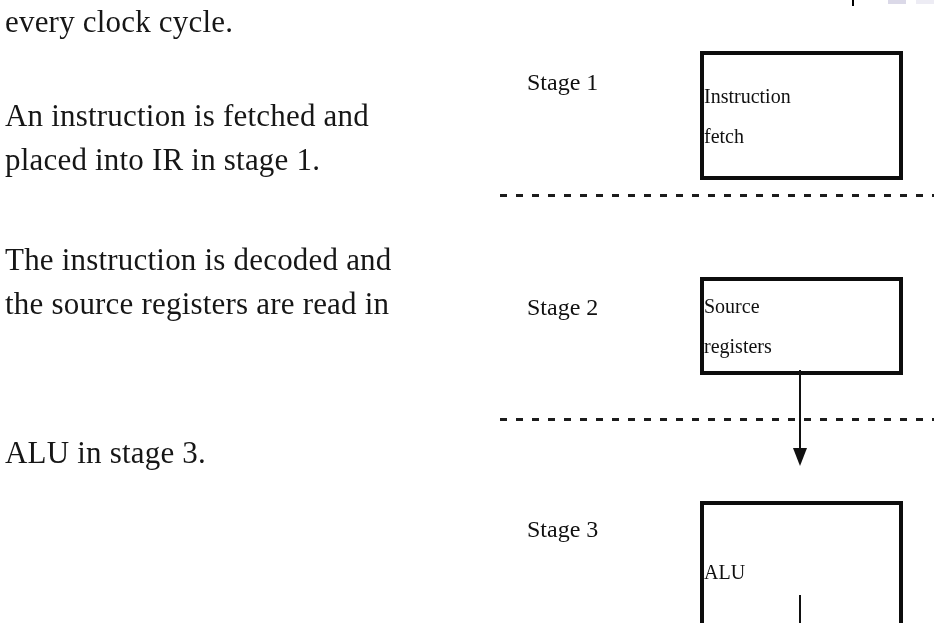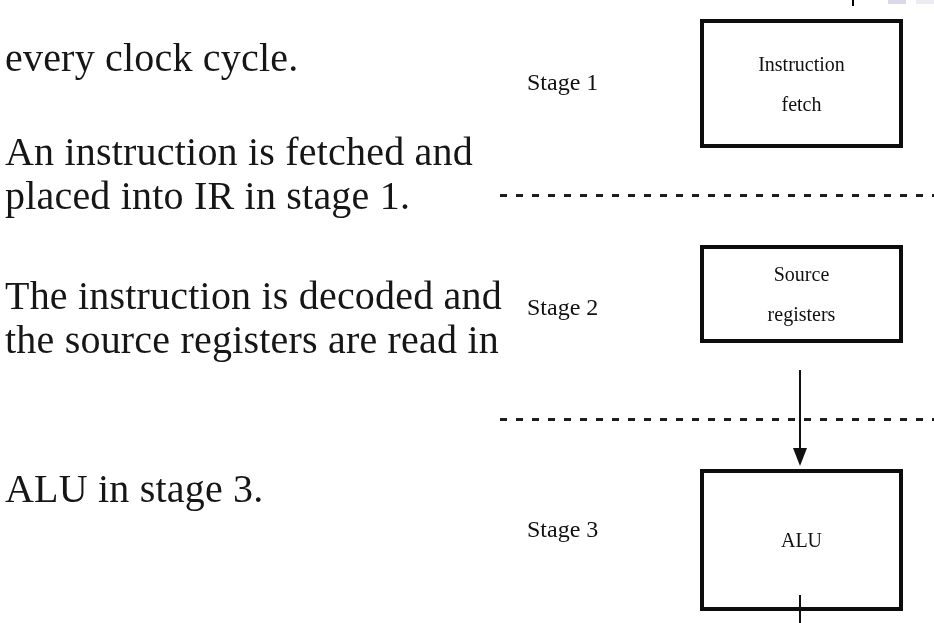--- a/index.html
+++ b/index.html
@@ -5,33 +5,33 @@
   html, body {
     margin: 0; padding: 0;
     width: 934px; height: 623px;
     background: #ffffff;
     overflow: hidden;
     font-family: "Liberation Serif", serif;
   }
   .canvas { position: relative; width: 934px; height: 623px; background: #ffffff; }
 
   
-  .para { position: absolute; left: 5px; color: #161616; font-size: 40px; margin-top: 36px; }
+  .para { position: absolute; left: 5px; color: #161616; font-size: 31px; }
   .para .tline { line-height: 44px; white-space: nowrap; letter-spacing: 0.2px; }
 
   
   .stage-label {
     position: absolute; left: 527px;
     font-size: 24px; line-height: 24px; color: #101010; white-space: nowrap;
   }
   .pbox {
     position: absolute; left: 700px; width: 203px;
     box-sizing: border-box; border: 4px solid #0d0d0d; background: #ffffff;
-    display: flex; flex-direction: column; align-items: center; justify-content: center;
-    gap: 16px; font-size: 20px; line-height: 24px; color: #101010;
+    display: flex; flex-direction: column; align-items: flex-start; justify-content: center;
+    gap: 16px; font-size: 20px; line-height: 24px; color: #101010; margin-top: 32px;
   }
   .pbox span { display: block; white-space: nowrap; }
   .dashline {
     position: absolute; left: 500px; width: 434px; height: 3px;
     background: repeating-linear-gradient(90deg, #1c1c1c 0 7px, transparent 7px 16px);
   }
   .vline { position: absolute; left: 799px; width: 2px; background: #111111; }
   .arrowhead {
     position: absolute; left: 793px; width: 0; height: 0;
     border-left: 7px solid transparent; border-right: 7px solid transparent;

